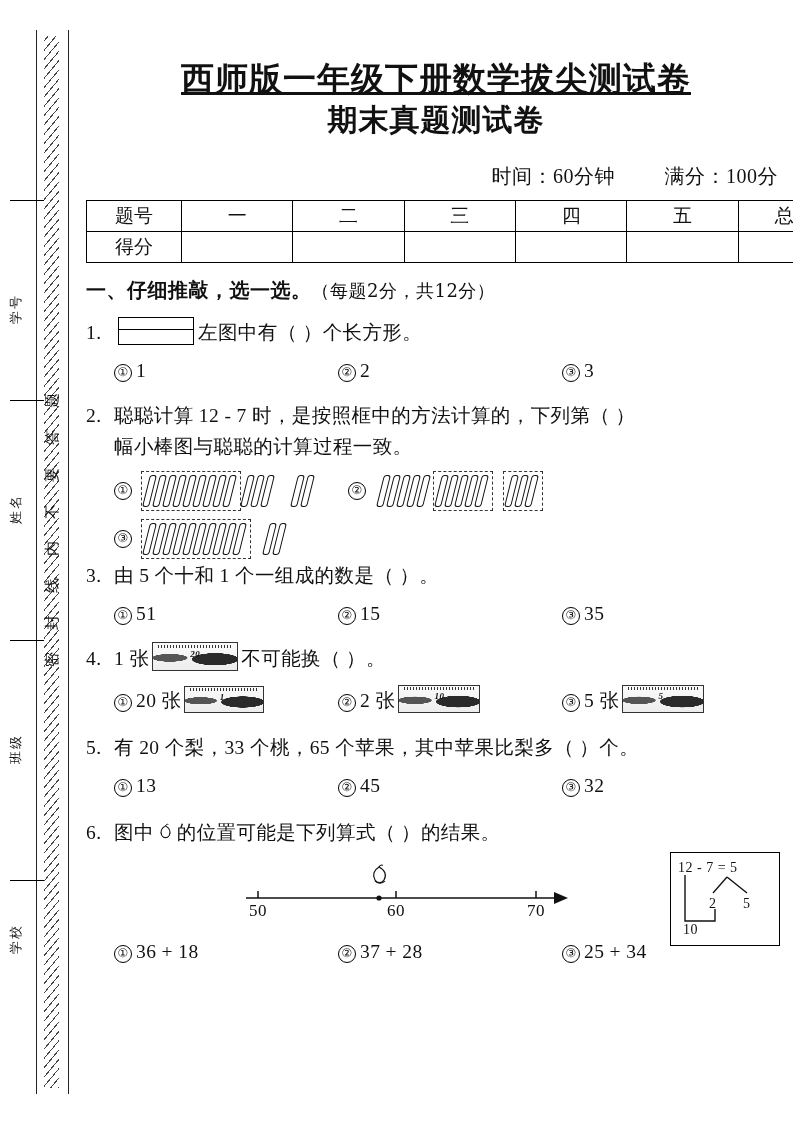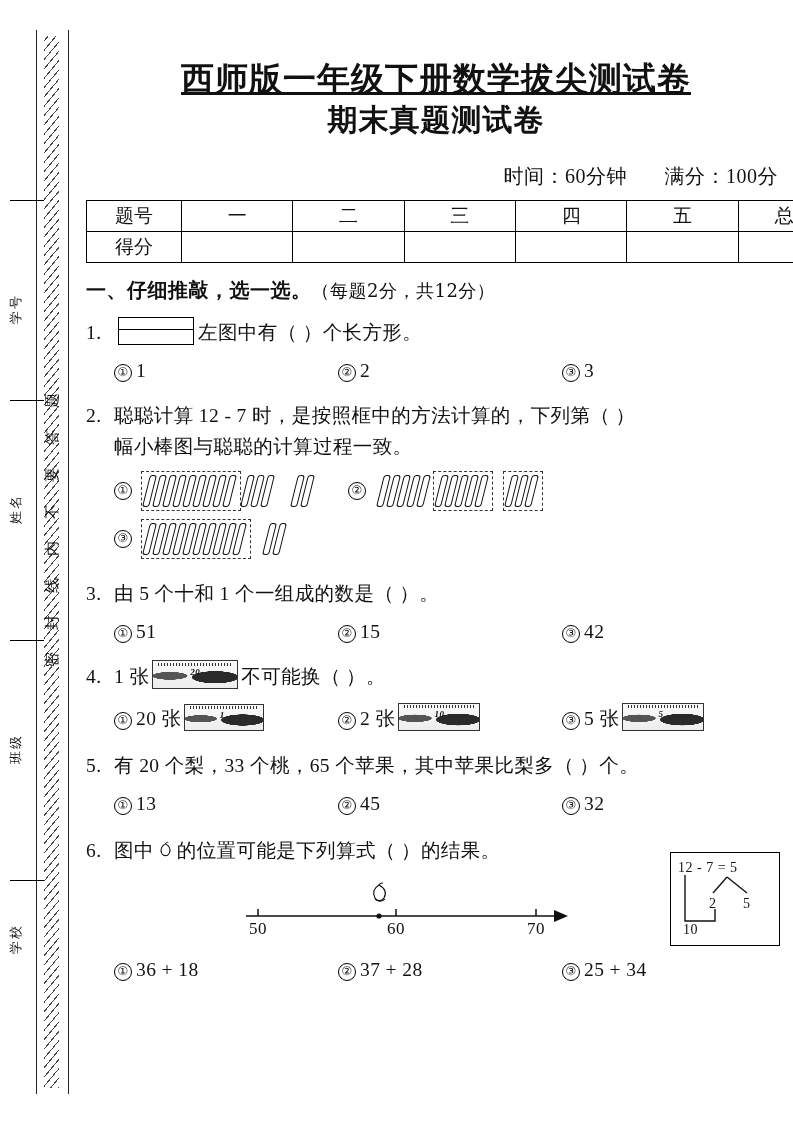--- a/index.html
+++ b/index.html
@@ -109,21 +109,21 @@
   }
 
   
   #exam-meta {
     margin-top: 24px;
     text-align: right;
     padding-right: 8px;
     font-size: 20px;
     letter-spacing: 0.5px;
   }
-  #exam-meta span { margin-left: 32px; }
+  #exam-meta span { margin-left: 44px; }
 
   
   #score-table {
     margin: 10px auto 0 auto;
     border-collapse: collapse;
     width: 764px;
     table-layout: fixed;
   }
   #score-table td {
     border: 1.5px solid #000;
@@ -464,28 +464,28 @@
           </span>
           <span class="bundle loose">
             <i class="stick"></i>
               <i class="stick"></i>
           </span>
         </span>
       </span>
     </div>
   </div>
 
-  <div class="q" style="margin-top:20px;">
+  <div class="q" style="margin-top:2px;">
     <span class="q-line">
       <span class="q-num">3.</span><span>由 5 个十和 1 个一组成的数是（        ）。</span>
     </span>
     <span class="opts">
       <span class="opt"><span class="circ">①</span><span>51</span></span>
       <span class="opt"><span class="circ">②</span><span>15</span></span>
-      <span class="opt"><span class="circ">③</span><span>42</span></span>
+      <span class="opt"><span class="circ">③</span><span>35</span></span>
     </span>
   </div>
 
   <div class="q">
     <span class="q-line">
       <span class="q-num">4.</span><span>1 张</span><span class="note n20"><i class="micro"></i><i class="denom">20</i></span><span>不可能换（        ）。</span>
     </span>
     <span class="opts" style="margin-top:10px;">
       <span class="opt wide"><span class="circ">①</span><span>20 张</span><span class="note n1"><i class="micro"></i><i class="denom">1</i></span></span>
       <span class="opt wide"><span class="circ">②</span><span>2 张</span><span class="note n10"><i class="micro"></i><i class="denom">10</i></span></span>

